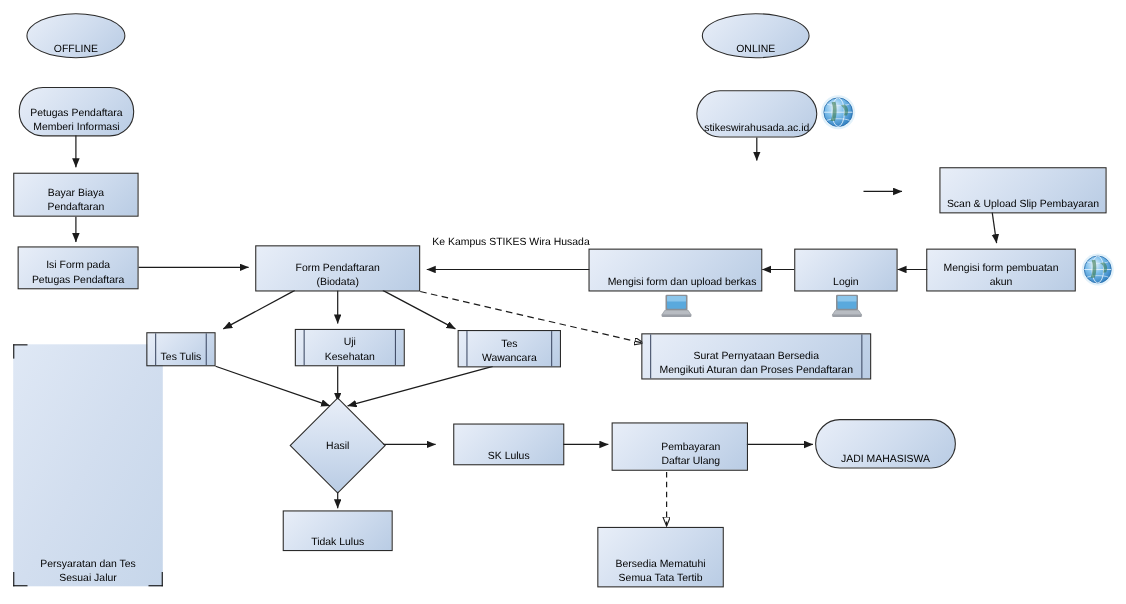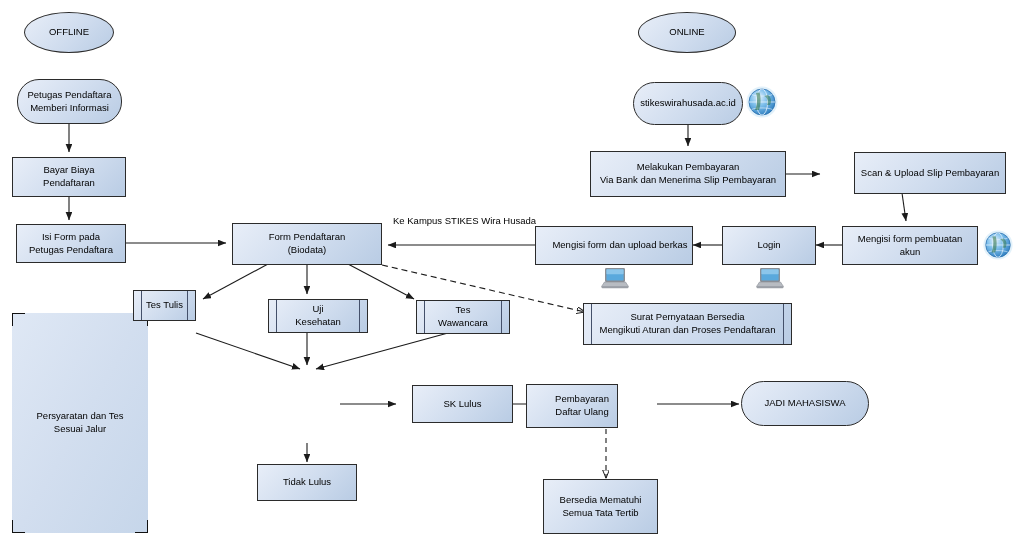--- a/index.html
+++ b/index.html
@@ -12,21 +12,21 @@
     width: 1024px;
     height: 549px;
     background: #ffffff;
     font-family: "Liberation Sans", sans-serif;
     overflow: hidden;
   }
   .node {
     position: absolute;
     box-sizing: border-box;
     display: flex;
-    align-items: center;
+    align-items: flex-end;
     justify-content: center;
     text-align: center;
     color: #000000;
     font-size: 9.5px;
     line-height: 1.35;
     border: 1px solid #2b2b2b;
     background: linear-gradient(135deg, #e8eef8 0%, #cfdcee 55%, #b9cce4 100%);
     z-index: 3;
   }
   .node .lbl {
@@ -196,24 +196,20 @@
       <circle cx="17" cy="18" r="13" fill="url(#gg1)" stroke="#2a6fae" stroke-width="0.8"></circle>
       <ellipse cx="17" cy="18" rx="5.6" ry="13" fill="none" stroke="#e9f5ff" stroke-width="0.9" opacity="0.85"></ellipse>
       <line x1="4" y1="18" x2="30" y2="18" stroke="#e9f5ff" stroke-width="0.9" opacity="0.85"></line>
       <path d="M6.6,10.5 C11,12.6 23,12.6 27.4,10.5" fill="none" stroke="#e9f5ff" stroke-width="0.8" opacity="0.75"></path>
       <path d="M6.6,25.5 C11,23.4 23,23.4 27.4,25.5" fill="none" stroke="#e9f5ff" stroke-width="0.8" opacity="0.75"></path>
       <path d="M11,9 C13,14 12,22 10,26 L14,26 C16,21 16,13 14.5,8.6 z" fill="#2c6f3f" opacity="0.55"></path>
       <path d="M19,12 C22,13 24,17 22,21 L25,21 C27,17 26,13 23,11 z" fill="#2c6f3f" opacity="0.5"></path>
     </svg>
   </div>
 
-  <div class="node rect" style="left:590px; top:151px; width:196px; height:46px;">
-    <span class="lbl">Melakukan Pembayaran
-Via Bank dan Menerima Slip Pembayaran</span>
-  </div>
 
   <div class="node rect" style="left:826px; top:152px; width:152px; height:42px;margin-left:28px;">
     <span class="lbl">Scan &amp; Upload Slip Pembayaran</span>
   </div>
 
   <div class="node rect" style="left:842px; top:226px; width:136px; height:39px;">
     <span class="lbl">Mengisi form pembuatan akun</span>
   </div>
 
   <div class="icon" style="left:982px; top:228px; width:32px; height:34px;">
@@ -280,44 +276,48 @@
 
   <div class="node region" style="left:12px; top:313px; width:136px; height:220px;">
     <span class="corner c-tl"></span>
     <span class="corner c-tr"></span>
     <span class="corner c-bl"></span>
     <span class="corner c-br"></span>
     <span class="lbl">Persyaratan dan Tes
 Sesuai Jalur</span>
   </div>
 
-  <div class="node rect predef" style="left:133px; top:290px; width:63px; height:31px;">
+  <div class="node rect predef" style="left:133px; top:302px; width:63px; height:31px;">
     <span class="lbl">Tes Tulis</span>
   </div>
 
   <div class="node rect predef" style="left:268px; top:299px; width:100px; height:34px;">
     <span class="lbl">Uji
 Kesehatan</span>
   </div>
 
   <div class="node rect predef" style="left:416px; top:300px; width:94px; height:34px;">
     <span class="lbl">Tes
 Wawancara</span>
   </div>
 
+  <div class="diamond" style="left:276px; top:374px; width:62px; height:62px;">
+    <span class="dshape"></span>
+    <span class="dlabel">Hasil</span>
+  </div>
 
   <div class="node rect" style="left:257px; top:464px; width:100px; height:37px;">
     <span class="lbl">Tidak Lulus</span>
   </div>
 
   <div class="node rect" style="left:400px; top:385px; width:101px; height:38px;margin-left:12px;">
     <span class="lbl">SK Lulus</span>
   </div>
 
-  <div class="node rect" style="left:526px; top:384px; width:92px; height:44px;padding-left:20px;">
+  <div class="node rect" style="left:556px; top:384px; width:124px; height:44px;padding-left:20px;">
     <span class="lbl">Pembayaran
 Daftar Ulang</span>
   </div>
 
   <div class="node rect" style="left:543px; top:479px; width:115px; height:55px;">
     <span class="lbl">Bersedia Mematuhi
 Semua Tata Tertib</span>
   </div>
 
   <div class="node stadium" style="left:741px; top:381px; width:128px; height:45px;">

